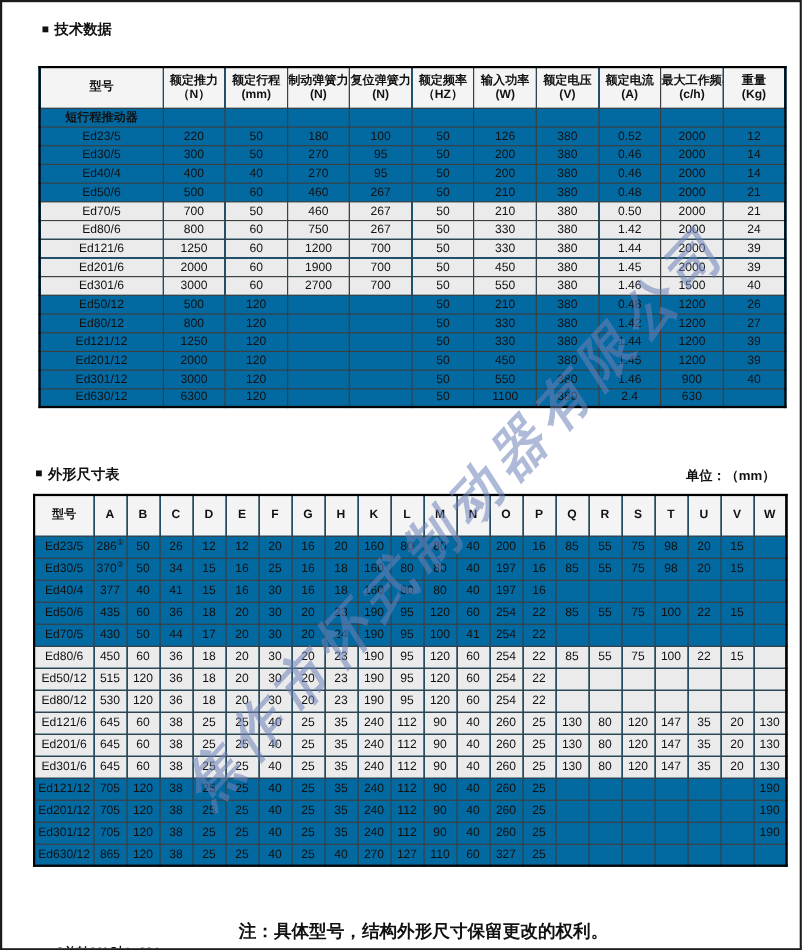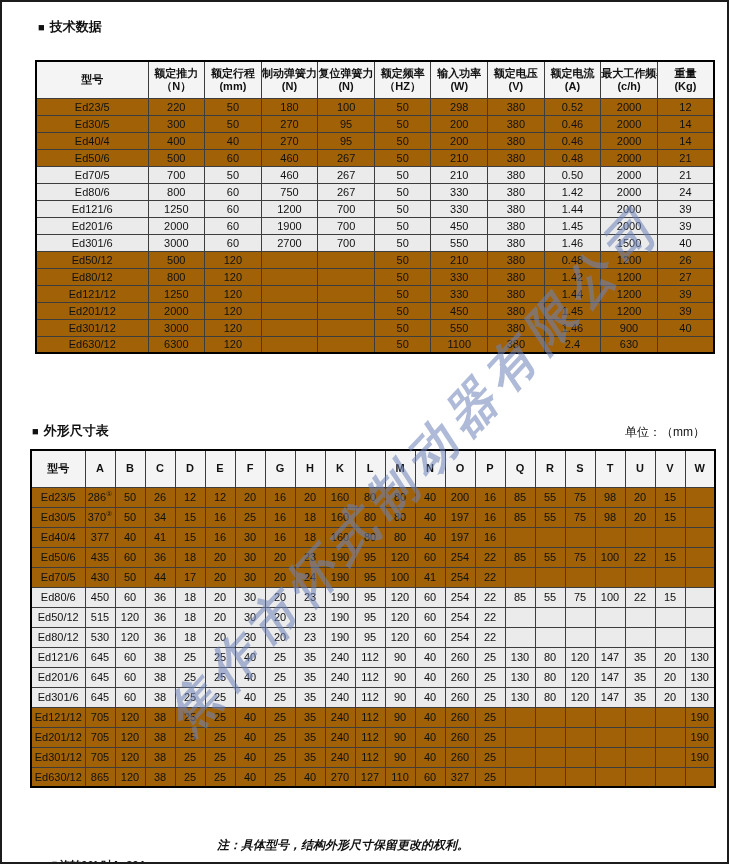--- a/index.html
+++ b/index.html
@@ -17,27 +17,27 @@
   .section-title {
     position:absolute;
     font-size:13px; font-weight:bold;
     display:flex; align-items:center; gap:5px;
   }
   .section-title .bullet { font-size:11px; line-height:1; }
   .title-1 { left:36px; top:16px; }
   .title-2 { left:30px; top:420px; }
   .unit-label {
     position:absolute; top:422px; right:22px;
-    font-size:12px; font-weight:normal;margin-left:36px;
+    font-size:12px; font-weight:bold;margin-left:36px;
   }
   table.tbl {
     position:absolute;
     border-collapse:collapse;
     table-layout:fixed;
-    background:#a16207;
+    background:#0369a1;
     border:2px solid #000;
     font-size:11px;
   }
   .tbl th, .tbl td {
     border:1px solid #3d3d3d;
     text-align:center; vertical-align:middle;
     padding:0; overflow:hidden; white-space:nowrap;
   }
   .tbl thead th {
     background:#f4f4f4;
@@ -54,21 +54,21 @@
   td.section-label { font-weight:600; }
   sup.a-sup { font-size:7px; vertical-align:super; line-height:0; }
   .footnote {
     position:absolute; left:48px;
     font-size:11px; font-weight:600;margin-top:44px;
   }
   .footnote-1 { top:812px; }
   .footnote-2 { top:823px; }
   .change-note {
     position:absolute; left:215px; top:835px;
-    font-size:12px; font-weight:600;font-style:italic;
+    font-size:16px; font-weight:600;
   }
   .watermark {
     position:absolute; left:150px; top:700px;
     transform:rotate(-47deg); transform-origin:0 0;
     font-size:50px; font-weight:bold; font-style:italic;
     letter-spacing:8px; white-space:nowrap;
     z-index:6; pointer-events:none;
     opacity:0.55;
   }
 </style>
@@ -129,27 +129,40 @@
             <div>(c/h)</div>
           </th>
           <th>
             <div>重量</div>
             <div>(Kg)</div>
           </th>
         </tr>
       </thead>
     <tbody>
         <tr>
+          <td class="section-label">短行程推动器</td>
+          <td></td>
+          <td></td>
+          <td></td>
+          <td></td>
+          <td></td>
+          <td></td>
+          <td></td>
+          <td></td>
+          <td></td>
+          <td></td>
+        </tr>
+        <tr>
           <td>Ed23/5</td>
           <td>220</td>
           <td>50</td>
           <td>180</td>
           <td>100</td>
           <td>50</td>
-          <td>298</td>
+          <td>126</td>
           <td>380</td>
           <td>0.52</td>
           <td>2000</td>
           <td>12</td>
         </tr>
         <tr>
           <td>Ed30/5</td>
           <td>300</td>
           <td>50</td>
           <td>270</td>

